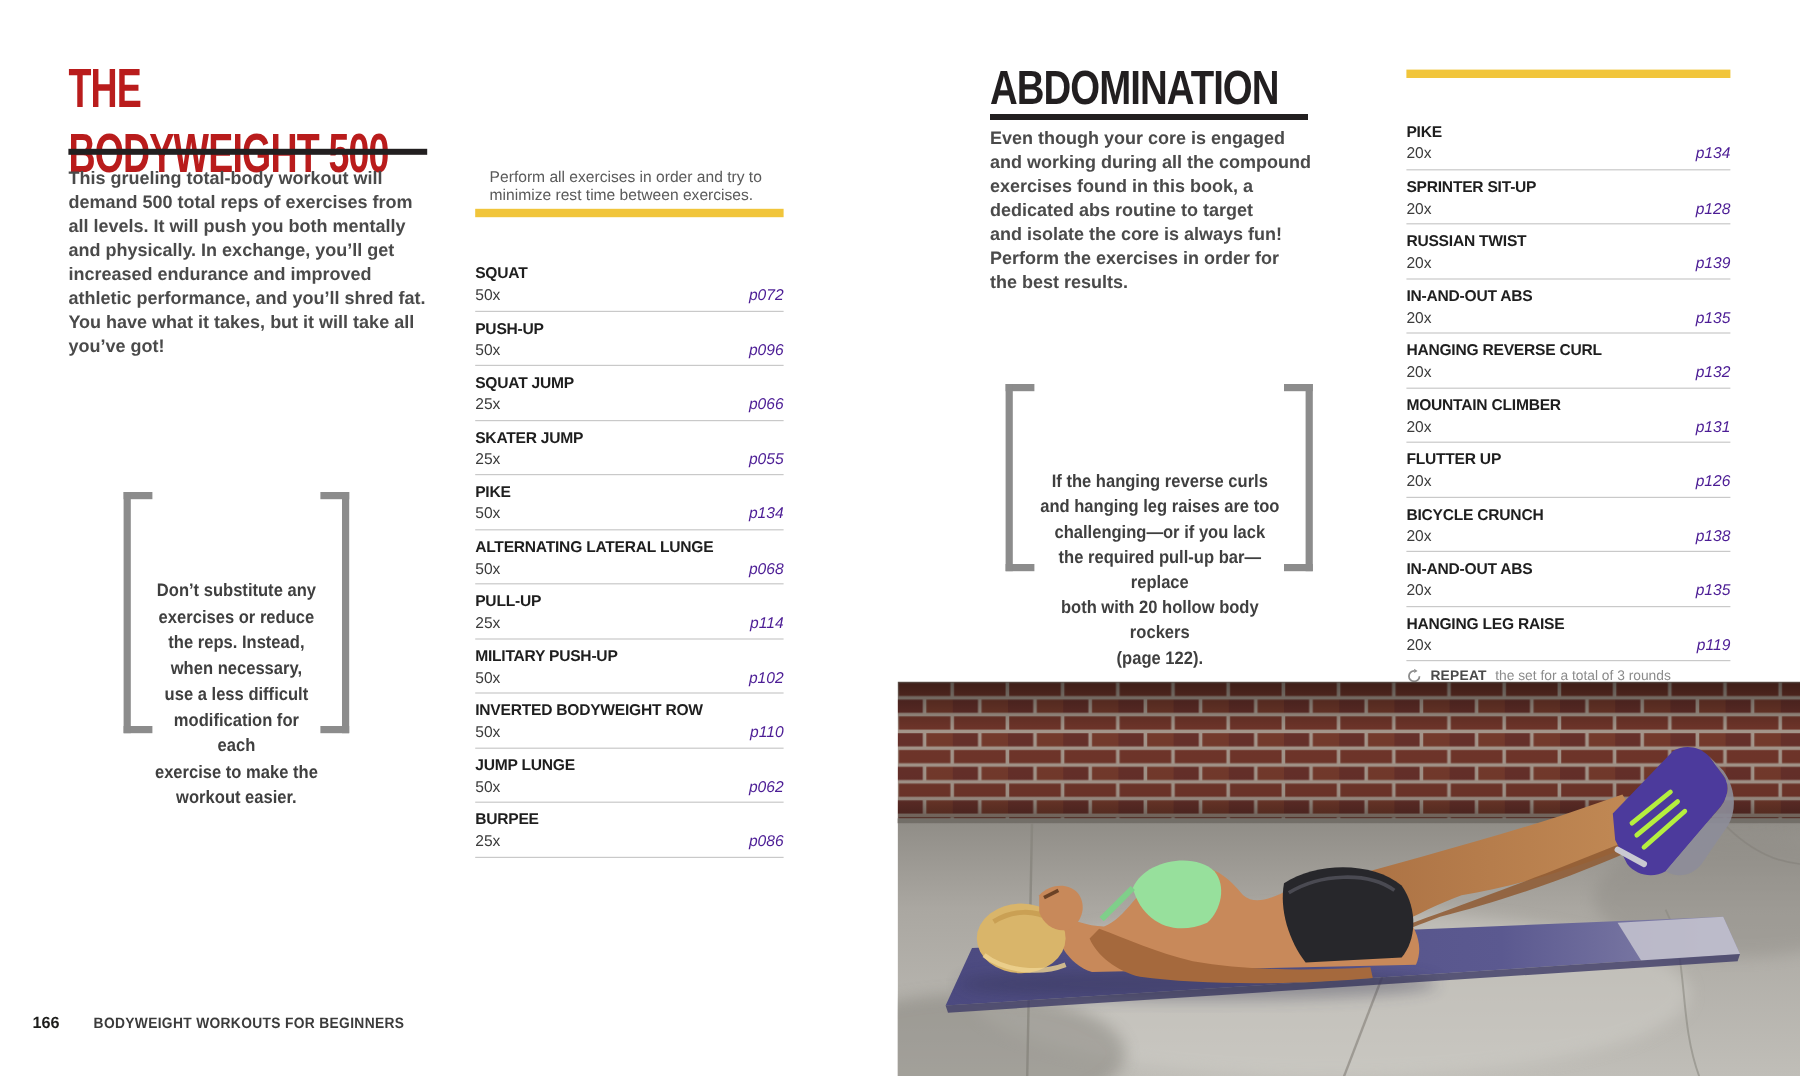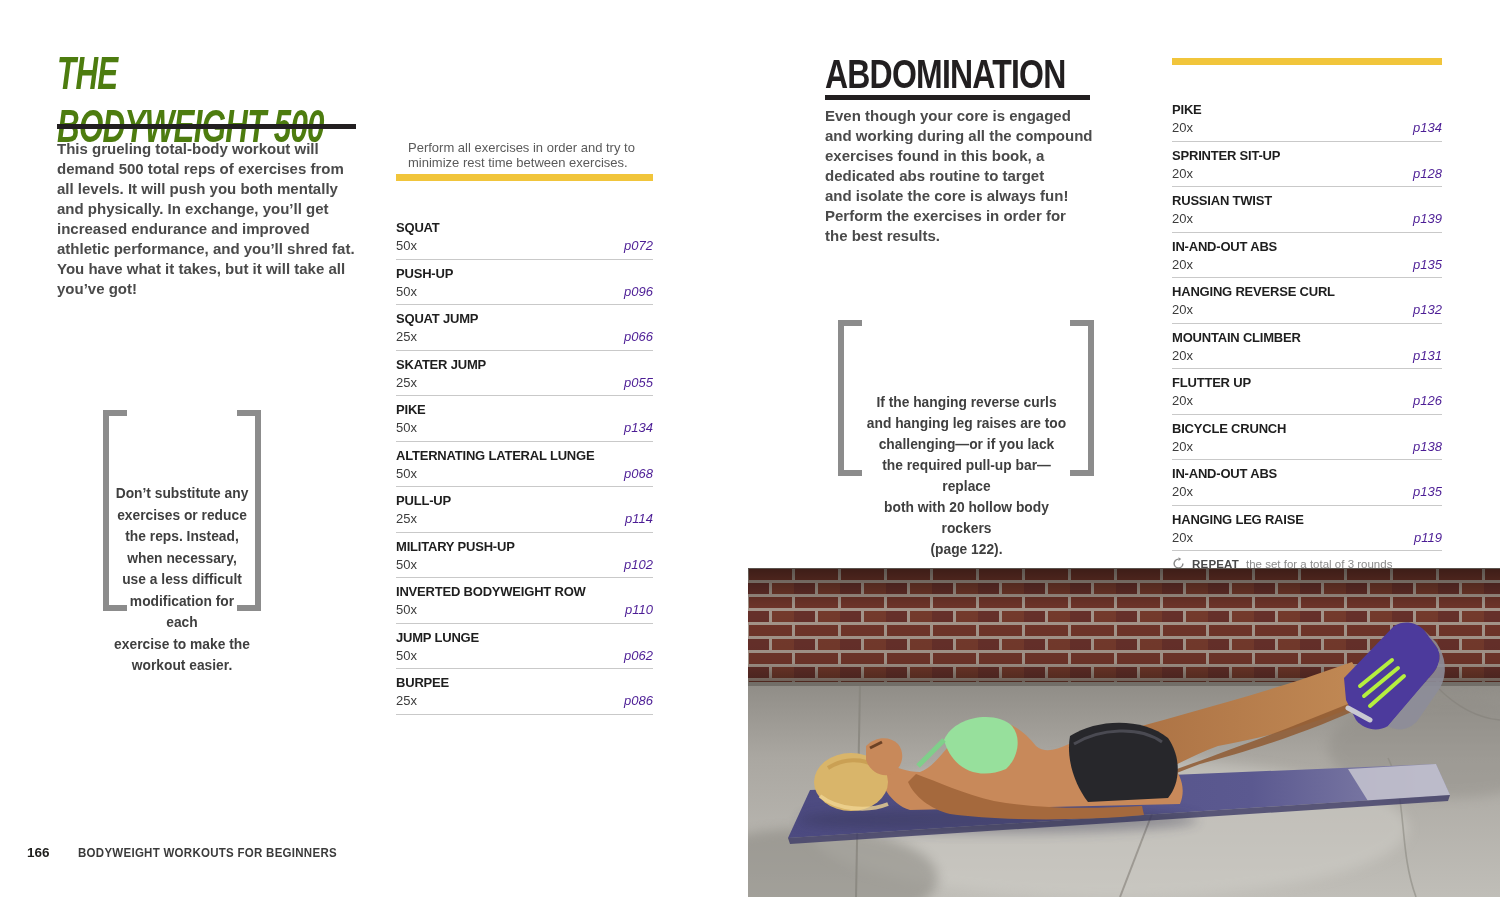--- a/index.html
+++ b/index.html
@@ -3,21 +3,21 @@
 <meta charset="utf-8">
 <style>
   html,body{margin:0;padding:0;}
   body{
     width:1500px;height:897px;position:relative;background:#ffffff;
     font-family:"Liberation Sans", sans-serif;color:#1d1d1b;overflow:hidden;
   }
   .abs{position:absolute;}
 
   
-  .big-title{font-weight:bold;color:#4d7c0f;line-height:42px;white-space:nowrap;font-style:italic;}
+  .big-title{font-weight:bold;color:#b91c1c;line-height:42px;white-space:nowrap;}
   .big-title .cond{display:inline-block;transform:scaleX(0.68);transform-origin:left center;
     font-size:46px;letter-spacing:-1px;}
   .mid-title{font-weight:bold;color:#221f20;line-height:38px;white-space:nowrap;}
   .mid-title .cond{display:inline-block;transform:scaleX(0.80);transform-origin:left center;
     font-size:40px;letter-spacing:-1px;}
   .rule{background:#221f20;height:5px;}
 
   
   .para{font-size:15px;line-height:20px;color:#4a4a4a;white-space:pre-line;font-weight:bold;}
 
@@ -63,21 +63,21 @@
 
 <div class="abs para" style="left:57px;top:139px;width:310px;">This grueling total-body workout will
 demand 500 total reps of exercises from
 all levels. It will push you both mentally
 and physically. In exchange, you’ll get
 increased endurance and improved
 athletic performance, and you’ll shred fat.
 You have what it takes, but it will take all
 you’ve got!</div>
 
-<div class="abs callout" style="left:103px;top:410px;width:158px;height:201px;">
+<div class="abs callout" style="left:103px;top:410px;width:188px;height:201px;">
   <div class="bracket l"></div>
   <div class="bracket r"></div>
   <div class="txt" style="width:150px;margin-top:18px;font-size:15px;line-height:21.5px;">Don’t substitute any
 exercises or reduce
 the reps. Instead,
 when necessary,
 use a less difficult
 modification for each
 exercise to make the
 workout easier.</div>

